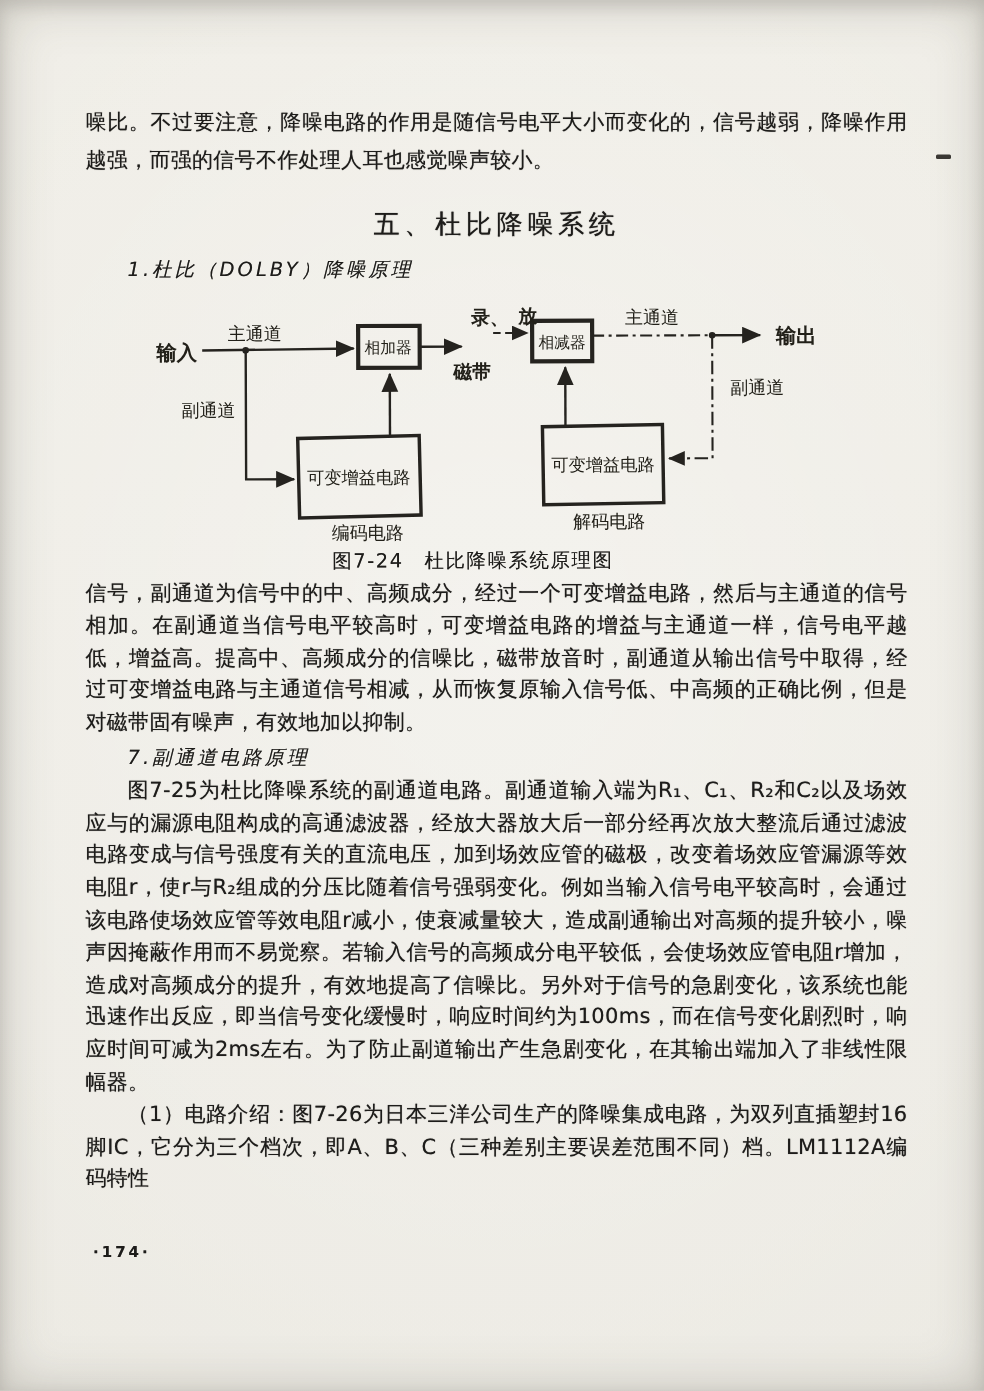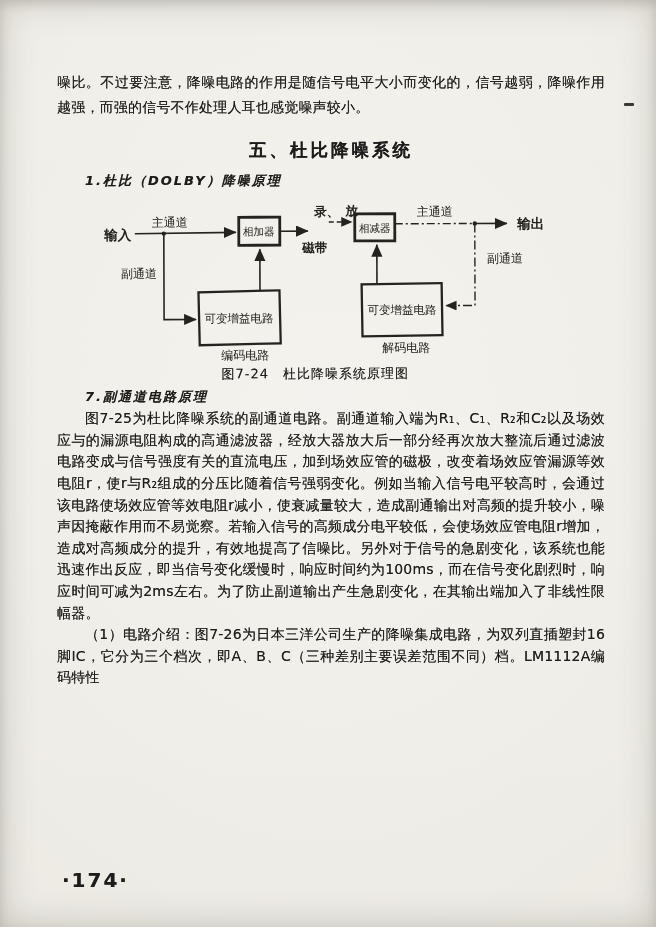--- a/index.html
+++ b/index.html
@@ -25,54 +25,54 @@
     line-height:21.6px;
     text-align:justify;
     letter-spacing:0.2px;
     text-shadow:0 0 0.5px rgba(20,18,15,0.65);
   }
   .para.indent{text-indent:28px;}
   .section-heading{
     margin:19px 0 9px 0;
     text-align:center;
     font-size:17.5px;
-    font-weight:bold;
+    font-weight:normal;
     letter-spacing:3px;
     line-height:22px;
     text-shadow:0 0 0.6px rgba(20,18,15,0.8);
   }
   .subhead{
     margin:1px 0 1px 28px;
     font-size:13px;
     line-height:21.6px;
     font-style:oblique;
     letter-spacing:2px;
-    font-weight:bold;
+    font-weight:normal;
     text-shadow:0 0 0.4px rgba(20,18,15,0.5);
   }
   .figure{
     margin:9px 0 3px 0;
     transform:rotate(-0.2deg);
   }
   .figure svg{display:block;}
   .figure .caption{
     font-size:13px;
     text-align:center;
     letter-spacing:1px;
     margin-top:2px;
     transform:translateX(-16px);
     text-shadow:0 0 0.4px rgba(20,18,15,0.5);
   }
   .diagram-label{
     font-family:"DejaVu Sans","Liberation Sans",sans-serif;
     fill:#222019;
   }
   .page-number{
-    position:absolute;left:62px;top:868px;
-    font-size:20px;font-weight:bold;letter-spacing:2px;
+    position:absolute;left:62px;top:830px;
+    font-size:10px;font-weight:bold;letter-spacing:2px;
     text-shadow:0 0 0.4px rgba(20,18,15,0.5);
     text-align:center;
   }
   .margin-dash{
     position:absolute;left:624px;top:103px;
     width:10px;height:3px;background:#3a3833;border-radius:1px;
   }
 </style>
 </head>
 <body>
@@ -140,20 +140,21 @@
         <text class="diagram-label" x="82" y="76" font-size="12" text-anchor="middle">副通道</text>
         <text class="diagram-label" x="448" y="62" font-size="12" text-anchor="middle">副通道</text>
         <text class="diagram-label" x="182" y="121" font-size="11.5" text-anchor="middle">可变增益电路</text>
         <text class="diagram-label" x="345" y="113" font-size="11.5" text-anchor="middle">可变增益电路</text>
         <text class="diagram-label" x="188" y="158" font-size="12" text-anchor="middle">编码电路</text>
         <text class="diagram-label" x="349" y="151" font-size="12" text-anchor="middle">解码电路</text>
       </svg>
       <div class="caption">图7-24　杜比降噪系统原理图</div>
     </div>
 
+    <p class="para">信号，副通道为信号中的中、高频成分，经过一个可变增益电路，然后与主通道的信号相加。在副通道当信号电平较高时，可变增益电路的增益与主通道一样，信号电平越低，增益高。提高中、高频成分的信噪比，磁带放音时，副通道从输出信号中取得，经过可变增益电路与主通道信号相减，从而恢复原输入信号低、中高频的正确比例，但是对磁带固有噪声，有效地加以抑制。</p>
 
     <p class="subhead">7.副通道电路原理</p>
 
     <p class="para indent">图7-25为杜比降噪系统的副通道电路。副通道输入端为R₁、C₁、R₂和C₂以及场效应与的漏源电阻构成的高通滤波器，经放大器放大后一部分经再次放大整流后通过滤波电路变成与信号强度有关的直流电压，加到场效应管的磁极，改变着场效应管漏源等效电阻r，使r与R₂组成的分压比随着信号强弱变化。例如当输入信号电平较高时，会通过该电路使场效应管等效电阻r减小，使衰减量较大，造成副通输出对高频的提升较小，噪声因掩蔽作用而不易觉察。若输入信号的高频成分电平较低，会使场效应管电阻r增加，造成对高频成分的提升，有效地提高了信噪比。另外对于信号的急剧变化，该系统也能迅速作出反应，即当信号变化缓慢时，响应时间约为100ms，而在信号变化剧烈时，响应时间可减为2ms左右。为了防止副道输出产生急剧变化，在其输出端加入了非线性限幅器。</p>
 
 
 
     <p class="para indent">（1）电路介绍：图7-26为日本三洋公司生产的降噪集成电路，为双列直插塑封16脚IC，它分为三个档次，即A、B、C（三种差别主要误差范围不同）档。LM1112A编码特性</p>
 
   </div>

